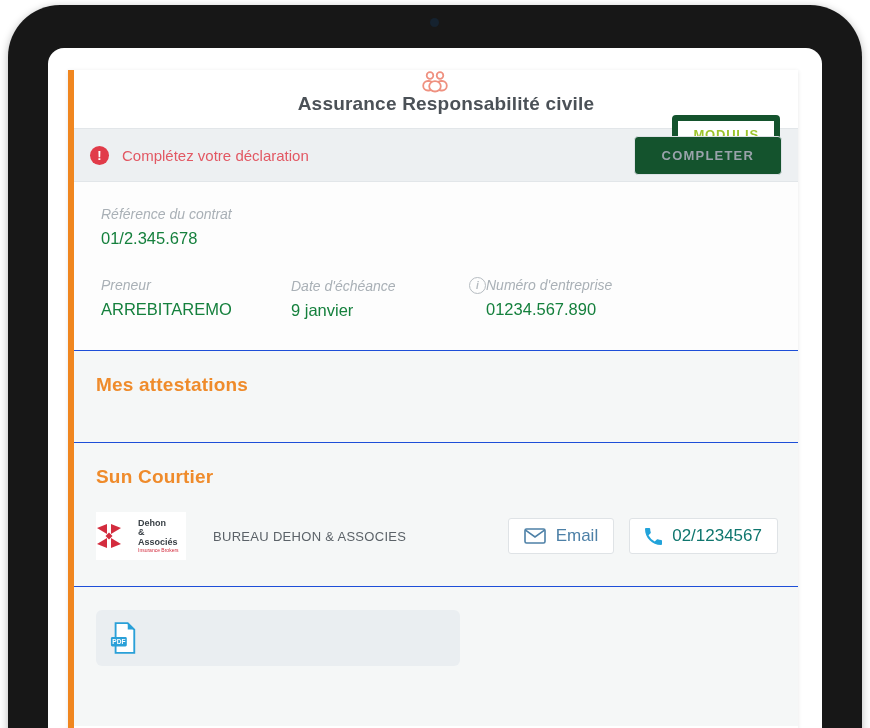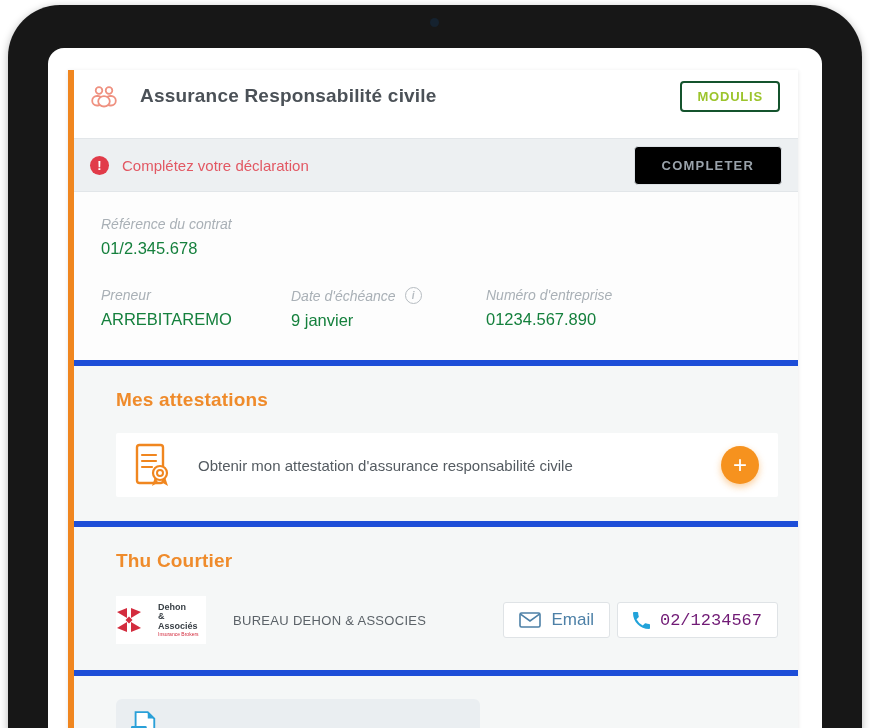--- a/index.html
+++ b/index.html
@@ -33,29 +33,29 @@
   .card {
     position: absolute; left: 20px; top: 22px;
     width: 724px; min-height: 700px;
     background: #ffffff;
     border-left: 6px solid #f0861f;
     box-shadow: 0 1px 4px rgba(40,50,60,0.12);
   }
   
   .header-row {
     height: 52px; display: flex; align-items: center;
-    padding: 0 18px 16px 16px; background: #fff;
+    padding: 0 18px 6px 16px; background: #fff; flex-direction: column;
   }
   .header-title {
     font-size: 19px; font-weight: bold; color: #4b5157;
     margin-left: 22px; letter-spacing: 0.2px;
   }
   .badge {
     margin-left: auto;
-    border: 2px solid #14532d; border-radius: 4px;
+    border: 6px solid #14532d; border-radius: 4px;
     color: #9cc42c; background: #fff;
     font-size: 13px; font-weight: bold; letter-spacing: 0.8px;
     padding: 6px 15px;
   }
   
   .alert-row {
     height: 52px; display: flex; align-items: center;
     padding: 0 16px; background: #edf0f2;
     border-top: 1px solid #e2e6e9;
     border-bottom: 1px solid #e2e6e9;
@@ -63,49 +63,49 @@
   .alert-icon {
     width: 19px; height: 19px; border-radius: 50%;
     background: #e13b49; color: #fff;
     font-size: 13px; font-weight: bold;
     display: flex; align-items: center; justify-content: center;
     flex: 0 0 auto;
   }
   .alert-msg { color: #e25863; font-size: 15px; margin-left: 13px; text-align: center; }
   .btn-completer {
     margin-left: auto;
-    background: #000000; border: 1px solid #dde2e6; border-radius: 4px;
+    background: #14532d; border: 1px solid #dde2e6; border-radius: 4px;
     color: #9aa3ab; font-size: 13px; font-weight: bold; letter-spacing: 1.2px;
     padding: 11px 27px; cursor: pointer;
     font-family: "Liberation Sans", sans-serif;
   }
   
   .contract {
     background: #fdfdfd;
     padding: 24px 28px 30px 27px;
   }
   .field-label { color: #a9b0b6; font-size: 14px; font-style: italic; }
   .field-value { color: #15803d; font-size: 16.5px; margin-top: 7px; }
   .contract-ref { margin-bottom: 29px; }
   .contract-cols { display: flex; }
   .col-preneur { width: 190px; }
   .col-echeance { width: 195px; }
-  .label-with-info { display: flex; align-items: center; }
+  .label-with-info { display: flex; align-items: center; justify-content: space-between; }
   .info-icon {
     width: 15px; height: 15px; border-radius: 50%;
     border: 1.4px solid #b6bcc1; color: #b6bcc1;
     font-size: 10px; font-style: italic; font-weight: bold;
     display: flex; align-items: center; justify-content: center;
     margin-left: 9px; cursor: pointer;
   }
   
   .section {
     background: #f5f7f7;
-    border-top: 6px solid #1d4ed8;
-    padding: 23px 20px 24px 42px;
+    border-top: 1px solid #1d4ed8;
+    padding: 23px 20px 24px 22px;
   }
   .section-heading {
     color: #ef8b2b; font-size: 19px; font-weight: bold;
     margin: 0 0 22px 0; letter-spacing: 0.2px;
   }
   
   .attestation-row {
     background: #fff; height: 64px; border-radius: 2px;
     display: flex; align-items: center;
     padding: 0 19px 0 17px; cursor: pointer;
@@ -127,29 +127,29 @@
     display: flex; align-items: center; justify-content: center;
     flex: 0 0 auto;
     gap: 12px;
   }
   .broker-logo-text { margin-left: 4px; line-height: 1.05; }
   .broker-logo-name { color: #3a4147; font-size: 9px; font-weight: bold; }
   .broker-logo-tagline { color: #d32c3e; font-size: 5px; margin-top: 1px; }
   .broker-name {
     color: #5b6268; font-size: 13px; margin-left: 27px; letter-spacing: 0.3px;
   }
-  .contact-buttons { margin-left: auto; display: flex; gap: 7px; }
+  .contact-buttons { margin-left: auto; display: flex; gap: 15px; }
   .contact-btn {
     background: #fff; border: 1px solid #dfe3e6; border-radius: 3px;
     height: 36px; display: flex; align-items: center;
     padding: 0 15px; gap: 10px; cursor: pointer; font-size: 17px;
     font-family: "Liberation Sans", sans-serif;
   }
   .email-btn { color: #4d80a7; }
-  .phone-btn { color: #701a75; font-family: Liberation Mono, monospace; }
+  .phone-btn { color: #0f766e; }
   
   .section-documents { padding-bottom: 60px; }
   .document-row {
     width: 336px; height: 56px;
     background: #eaeef1; border-radius: 6px;
     display: flex; align-items: center;
     padding: 0 14px; cursor: pointer;
   }
 </style>
 </head>
@@ -201,40 +201,24 @@
         </div>
         <div class="col-entreprise">
           <div class="field-label">Numéro d'entreprise</div>
           <div class="field-value">01234.567.890</div>
         </div>
       </div>
     </div>
 
     <div class="section">
       <h2 class="section-heading">Mes attestations</h2>
-      <div class="attestation-row">
-        <span style="display:flex;">
-          <svg width="40" height="46" viewBox="0 0 40 46" fill="none" stroke="#f0861f">
-            <rect x="4" y="3" width="26" height="38" rx="2.5" stroke-width="2.4"></rect>
-            <line x1="9" y1="13" x2="23" y2="13" stroke-width="2.2" stroke-linecap="round"></line>
-            <line x1="9" y1="19" x2="23" y2="19" stroke-width="2.2" stroke-linecap="round"></line>
-            <line x1="9" y1="25" x2="19" y2="25" stroke-width="2.2" stroke-linecap="round"></line>
-            <polygon points="22,35 19,44 25,40.5" fill="#f0861f" stroke="none"></polygon>
-            <polygon points="32,35 35,44 29,40.5" fill="#f0861f" stroke="none"></polygon>
-            <circle cx="27" cy="31" r="7" fill="#ffffff" stroke-width="2.2"></circle>
-            <circle cx="27" cy="31" r="3" stroke-width="2"></circle>
-          </svg>
-        </span>
-        <span class="attestation-label">Obtenir mon attestation d'assurance responsabilité civile</span>
-        <span class="plus-button">+</span>
-      </div>
     </div>
 
     <div class="section">
-      <h2 class="section-heading">Thu Courtier</h2>
+      <h2 class="section-heading">Sun Courtier</h2>
       <div class="courtier-row">
         <div class="broker-logo">
           <span style="display:flex;">
             <svg width="26" height="26" viewBox="0 0 26 26" fill="#d32c3e">
               <polygon points="1,5 11,1 11,11"></polygon>
               <polygon points="15,1 25,5 15,11"></polygon>
               <polygon points="1,21 11,15 11,25"></polygon>
               <polygon points="15,15 25,21 15,25"></polygon>
               <polygon points="13,9.5 16.5,13 13,16.5 9.5,13"></polygon>
             </svg>

